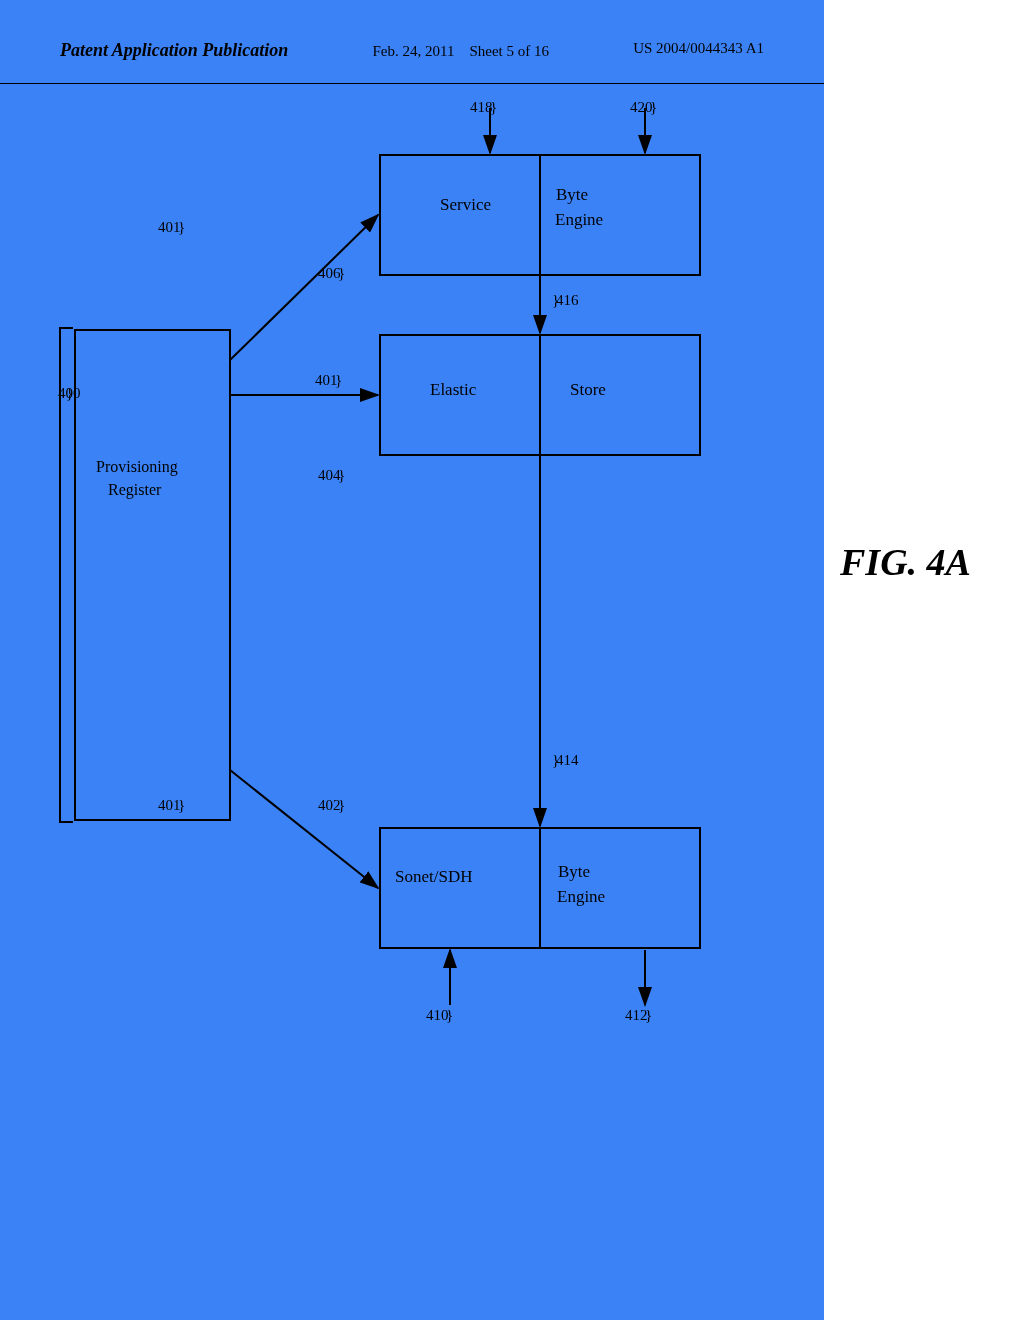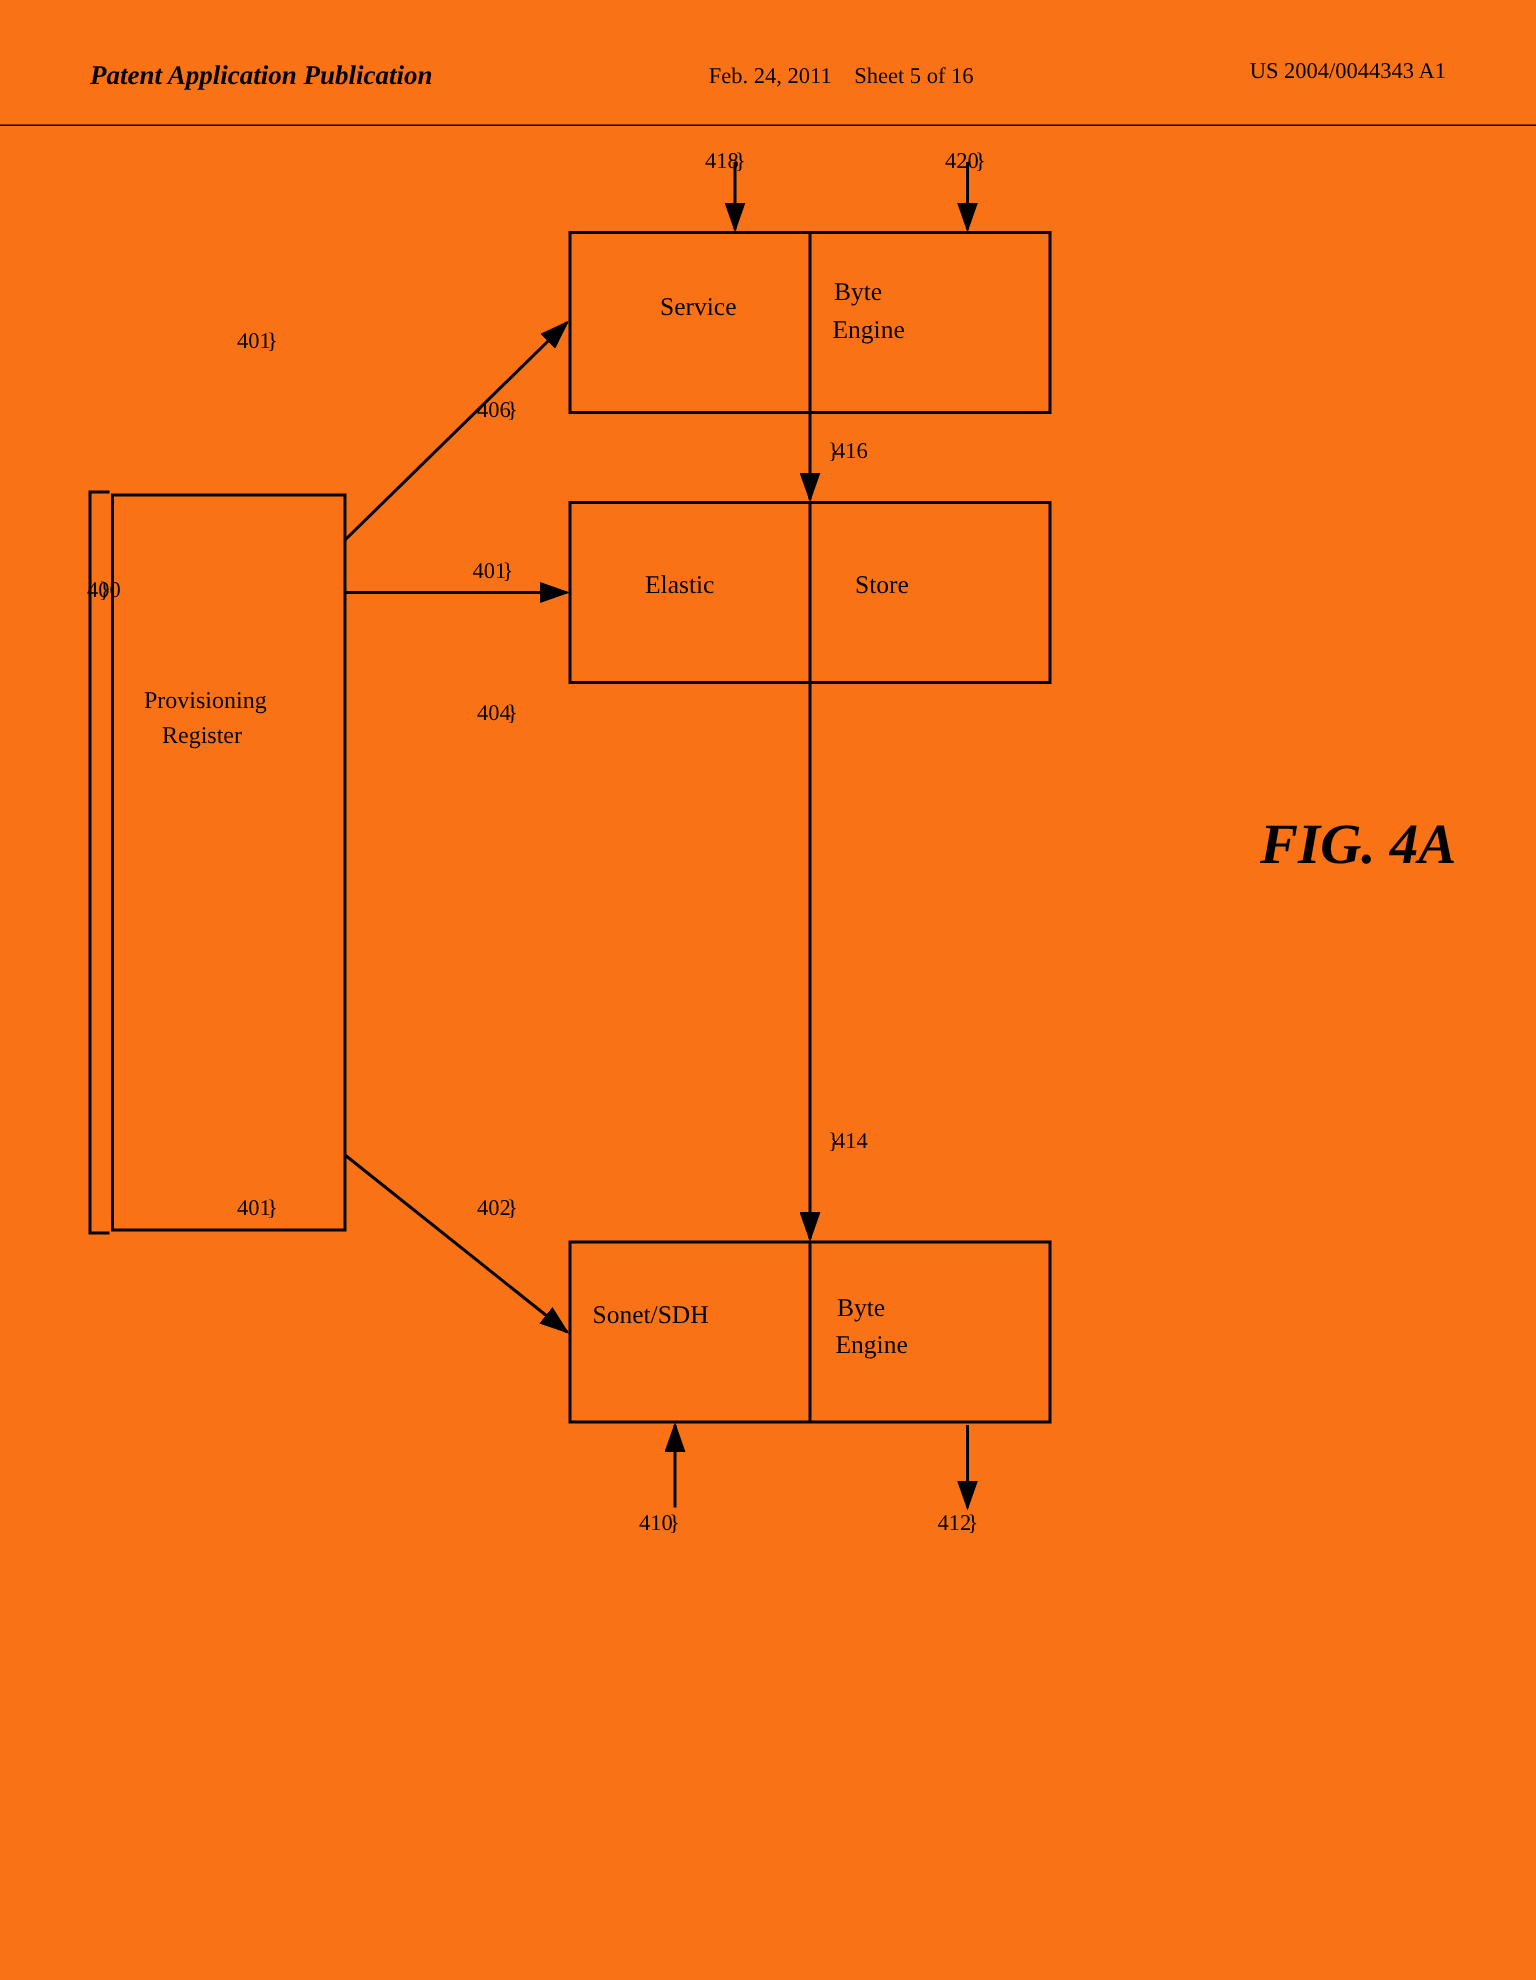--- a/index.html
+++ b/index.html
@@ -6,24 +6,24 @@
     body {
       background: #fff;
       font-family: 'Times New Roman', Times, serif;
       width: 1024px;
       height: 1320px;
       overflow: hidden;
       position: relative;
     }
 
     .page {
-      width: 1024px;
+      width: 824px;
       height: 1320px;
       position: relative;
-      background: #f97316;
+      background: #3b82f6;
     }
 
     
     .header {
       display: flex;
       justify-content: space-between;
       align-items: flex-start;
       padding: 40px 60px 20px 60px;
       border-bottom: 1px solid #000;
     }

